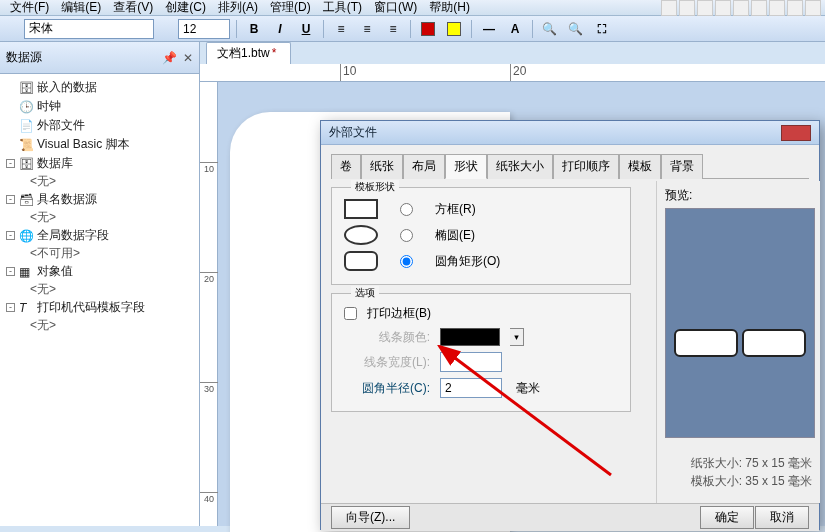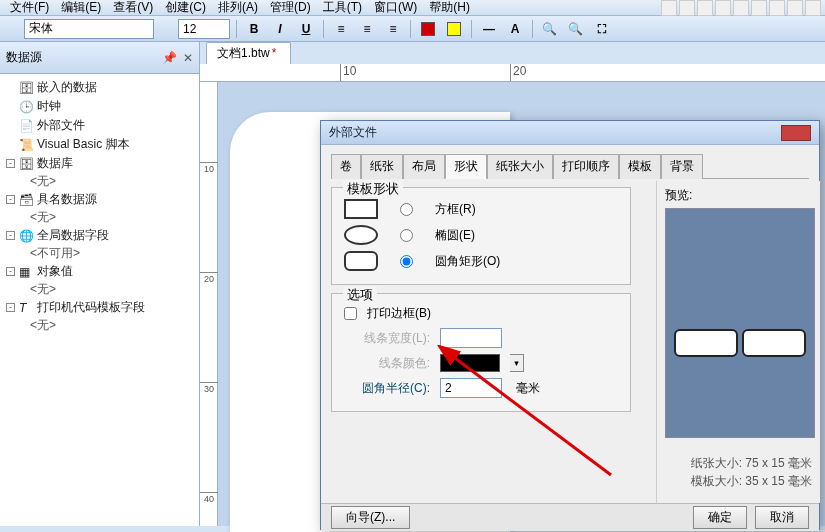--- a/index.html
+++ b/index.html
@@ -45,42 +45,42 @@
 
 
 .dialog { position:absolute; left:320px; top:120px; width:500px; height:410px; background:#efefef; border:1px solid #5a7aa8; box-shadow:4px 4px 14px rgba(0,0,0,.35); }
 .dlgTitle { height:24px; background:linear-gradient(#d8e6f8,#b8d0ec); display:flex; align-items:center; padding:0 8px; font-size:12px; color:#123; border-bottom:1px solid #9ab4d4; }
 .dlgTitle .x { margin-left:auto; width:30px; height:16px; background:#c94040; border:1px solid #803030; }
 .dlgBody { padding:8px 10px; position:relative; height:358px; }
 .tabrow { display:flex; gap:0; border-bottom:1px solid #aaa; margin-bottom:8px; }
 .tabbtn { padding:3px 8px; border:1px solid #aaa; border-bottom:none; background:#e8e8e8; font-size:12px; position:relative; top:1px; cursor:pointer; }
 .tabbtn.active { background:#f8f8f8; border-bottom:1px solid #f8f8f8; }
 .group { border:1px solid #bbb; padding:8px 10px 10px; margin-bottom:8px; position:relative; background:#f4f4f4; }
-.group > .gl { position:absolute; top:-8px; left:11px; background:#f4f4f4; padding:0 4px; font-size:13px; }
+.group > .gl { position:absolute; top:-8px; left:19px; background:#f4f4f4; padding:0 4px; font-size:10px; }
 .shape-row { display:flex; align-items:center; gap:22px; padding:3px 2px; }
 .shape-row input[type=radio] { }
 .shape-ic { width:34px; height:20px; border:2px solid #333; background:#fff; }
 .shape-ic.rr { border-radius:6px; }
 .shape-ic.el { border-radius:50%; }
 .optrow { display:flex; align-items:center; gap:10px; padding:3px 2px; }
 .optrow .lab { width:86px; text-align:right; color:#777; }
 .optrow.disabled .lab,.optrow.disabled .val { color:#aaa; }
 .txtfield { width:62px; height:20px; border:1px solid #7a9ac0; background:#fff; padding:0 4px; }
 .colorsw { width:60px; height:18px; background:#000; border:1px solid #555; }
 .colorpick { width:14px; height:18px; border:1px solid #888; border-left:none; background:#eee; display:inline-flex; align-items:center; justify-content:center; font-size:9px; }
 .unit { margin-left:4px; }
 
 .preview { position:absolute; right:-1px; top:36px; width:164px; bottom:0; border-left:1px solid #ccc; padding:6px 8px; background:#efefef; }
 .preview .pl { font-size:12px; margin-bottom:4px; }
 .pvbox { width:150px; height:230px; background:#6a84a8; border:1px solid #889; position:relative; }
 .pvshape { position:absolute; top:120px; left:8px; width:64px; height:28px; border:2px solid #222; background:#fff; border-radius:6px; }
 .pvshape2 { left:76px; }
 .pvinfo { font-size:11px; color:#555; margin-top:16px; line-height:1.5; text-align:right; }
 
-.dlgFoot { height:28px; border-top:1px solid #bbb; display:flex; align-items:center; padding:0 10px; gap:8px; background:#e6e6e6; }
+.dlgFoot { height:28px; border-top:1px solid #bbb; display:flex; align-items:center; padding:0 10px; gap:1px; background:#e6e6e6; }
 .dlgFoot .spacer { flex:1; }
 .btn { padding:2px 14px; border:1px solid #888; background:linear-gradient(#f8f8f8,#dcdcdc); cursor:pointer; font-size:12px; }
 
 .arrow { position:absolute; pointer-events:none; }
 </style>
 </head>
 <body>
 
 <div class="menubar">
   <span>文件(F)</span>
@@ -260,27 +260,27 @@
       </div>
     </div>
 
     <div class="group">
       <span class="gl">选项</span>
       <div class="optrow">
         <input type="checkbox" style="">
         <span>打印边框(B)</span>
       </div>
       <div class="optrow disabled">
-        <span class="lab">线条宽度(L):</span>
-        <input class="txtfield" disabled="" style="">
-      </div>
-      <div class="optrow disabled">
         <span class="lab">线条颜色:</span>
         <span class="colorsw"></span>
             <span class="colorpick">▾</span>
+      </div>
+      <div class="optrow disabled">
+        <span class="lab">线条宽度(L):</span>
+        <input class="txtfield" disabled="" style="">
       </div>
       <div class="optrow">
         <span class="lab" style="color:#0c4a6e">圆角半径(C):</span>
         <input class="txtfield" value="2" style="">
         <span class="unit">毫米</span>
       </div>
     </div>
     </div>
 
     <div class="preview">

